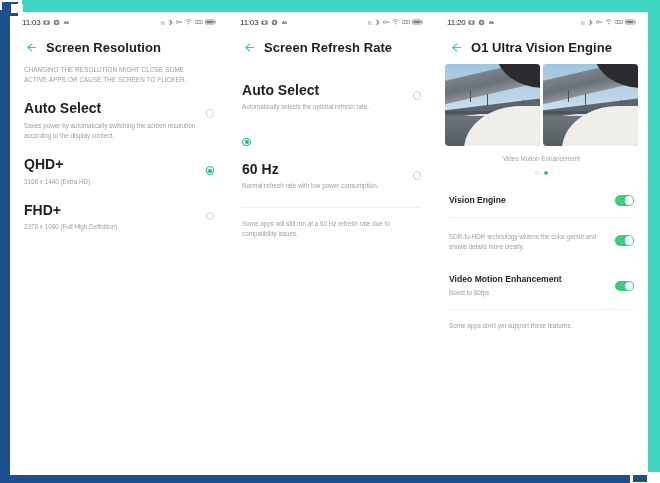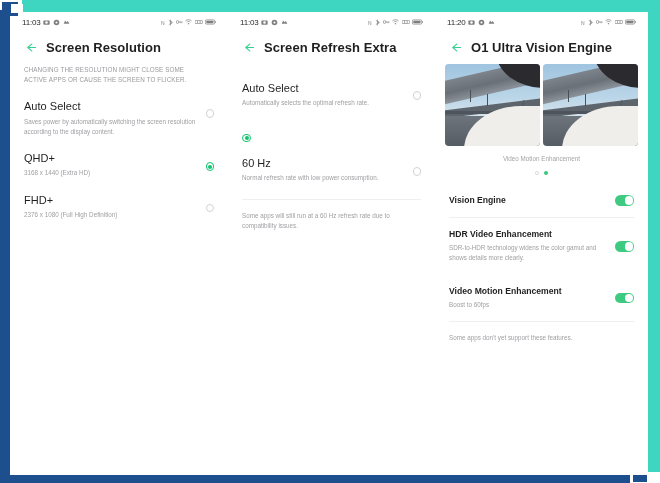--- a/index.html
+++ b/index.html
@@ -129,22 +129,22 @@
   }
 
   
   .opt {
     display: flex;
     align-items: flex-start;
     padding: 5px 0 9px 0;
   }
   .opt-text { flex: 1 1 auto; padding-right: 10px; }
   .opt-title {
-    font-size: 11px;
-    font-weight: normal;
+    font-size: 14px;
+    font-weight: bold;
     color: #1f1f21;
     line-height: 1.35;
     letter-spacing: 0.02px;
   }
   .opt-sub {
     font-size: 6.3px;
     color: #a0a0a4;
     line-height: 1.62;
     margin-top: 2.5px;
   }
@@ -492,21 +492,21 @@
             </span>
         </div>
       </div>
 
       <div class="titlerow">
         <span class="back-arrow">
             <svg width="13" height="13" viewBox="0 0 14 14">
               <path d="M8.6 3.2L4 7l4.6 3.8M4 7h8.5" stroke="#35cf8e" stroke-width="1.1" fill="none" stroke-linecap="round" stroke-linejoin="round"></path>
             </svg>
           </span>
-        <span class="page-title">Screen Refresh Extra</span>
+        <span class="page-title">Screen Refresh Rate</span>
       </div>
 
       <div class="body">
         <div style="height:11px"></div>
 
         <div class="opt o-first">
           <div class="opt-text">
             <div class="opt-title">Auto Select</div>
             <div class="opt-sub">Automatically selects the optimal refresh rate.</div>
           </div>
@@ -646,21 +646,20 @@
           </div>
           <div class="toggle on">
               <span class="knob"></span>
             </div>
         </div>
 
         <div class="sw-hr"></div>
 
         <div class="sw-row">
           <div class="sw-text">
-            <div class="sw-title">HDR Video Enhancement</div>
             <div class="sw-sub">SDR-to-HDR technology widens the color gamut and shows details more clearly.</div>
           </div>
           <div class="toggle on">
               <span class="knob"></span>
             </div>
         </div>
 
         <div class="sw-row">
           <div class="sw-text">
             <div class="sw-title">Video Motion Enhancement</div>

